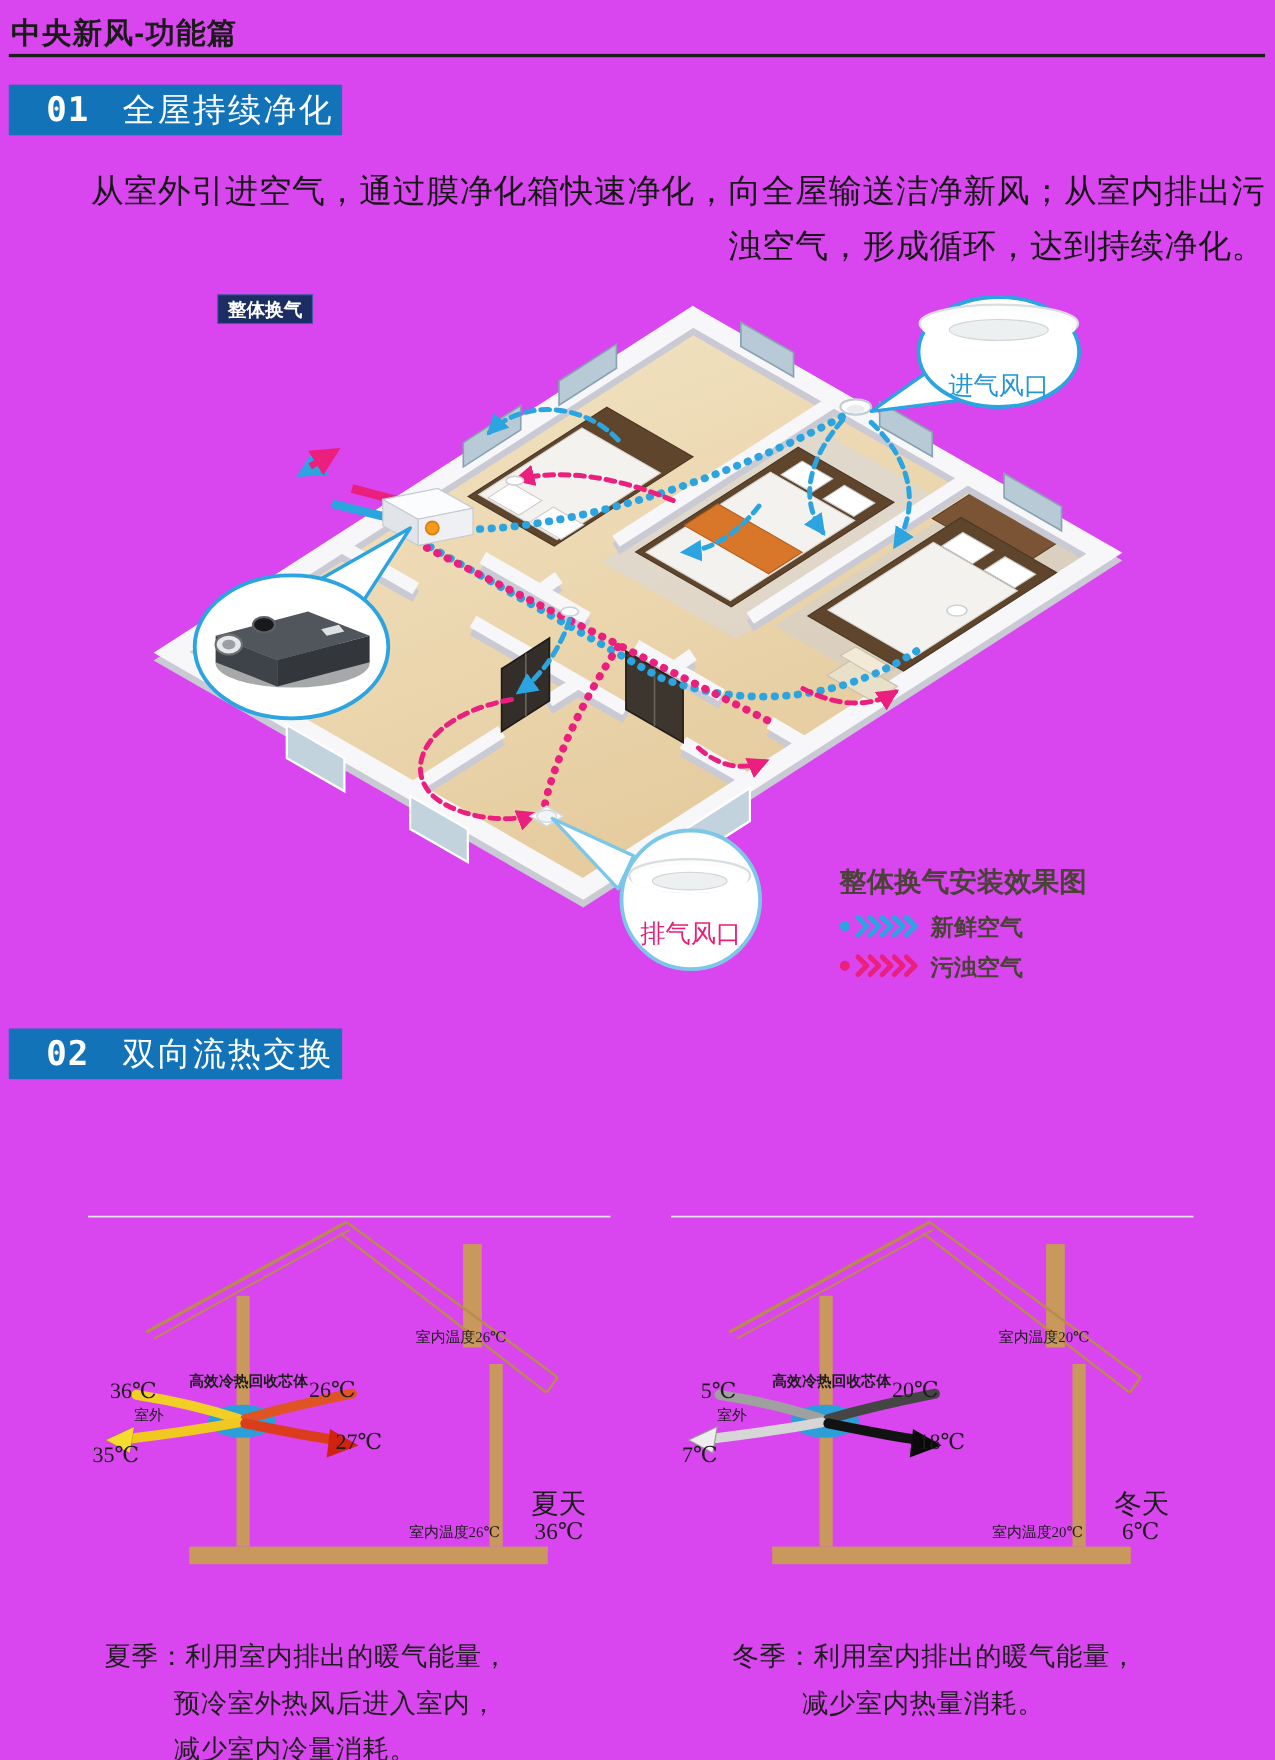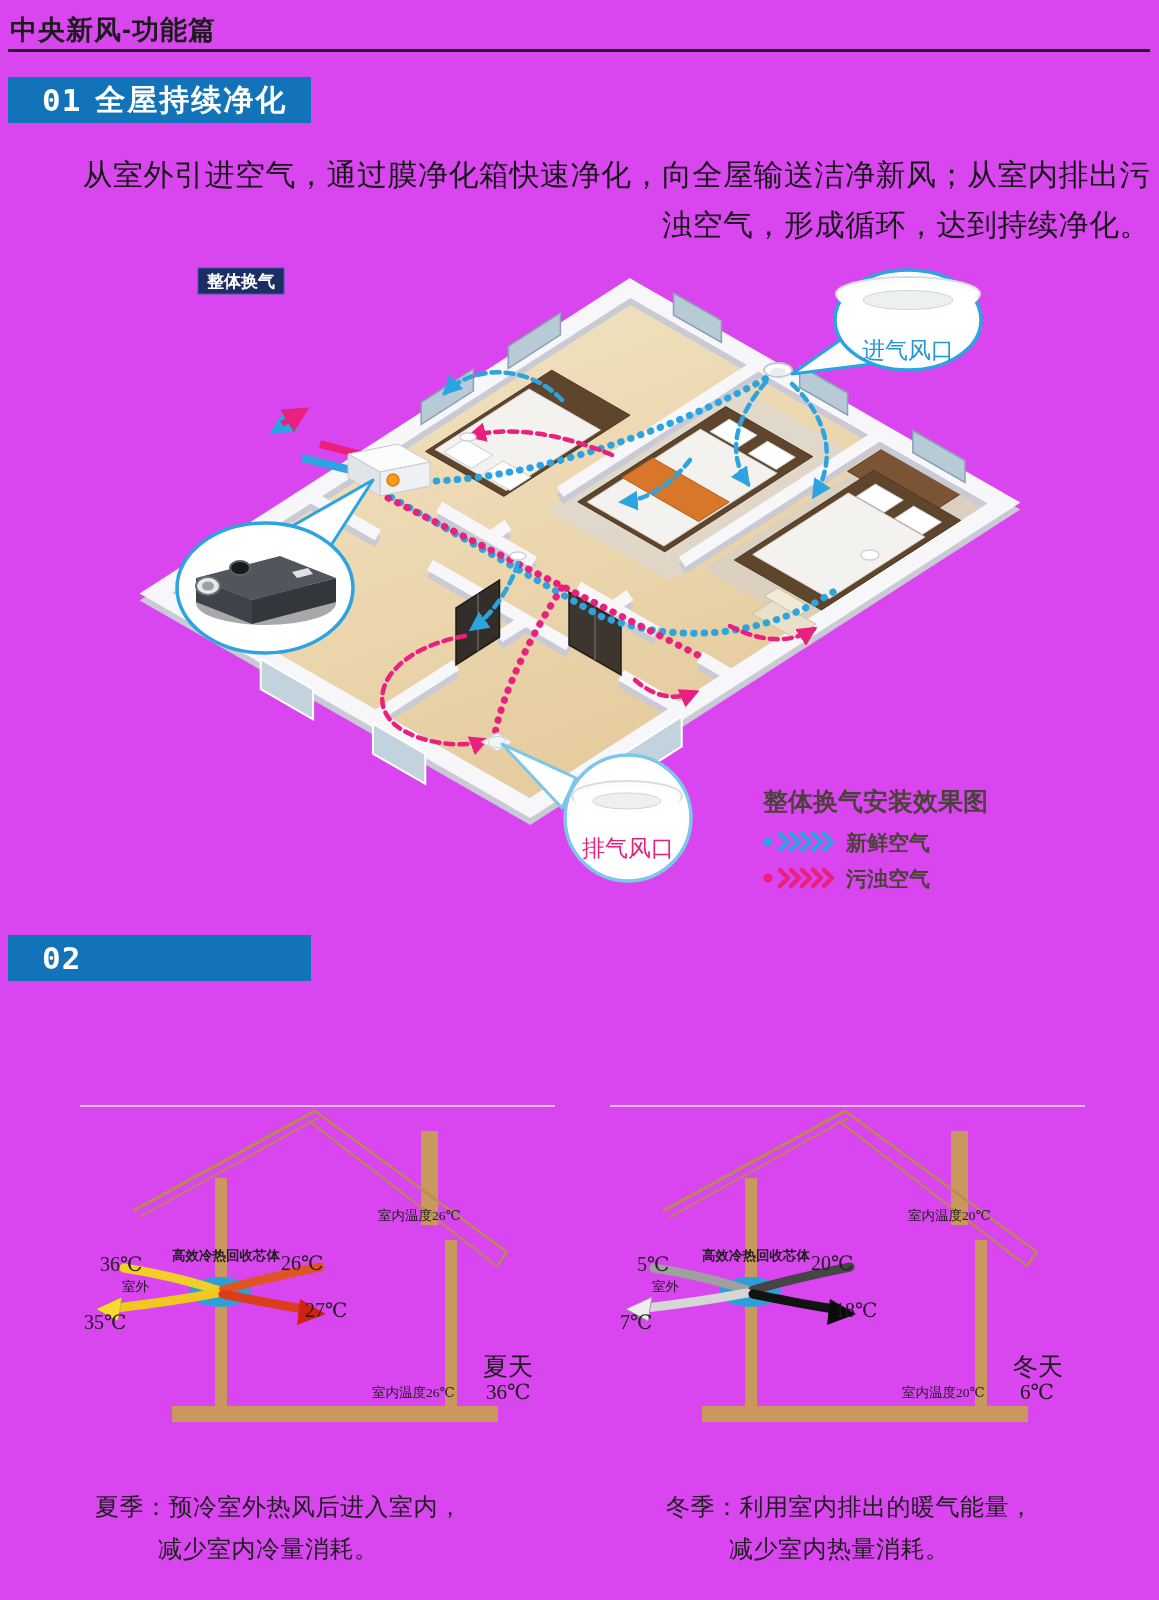--- a/index.html
+++ b/index.html
@@ -7,21 +7,21 @@
         font-family:"Liberation Sans","DejaVu Sans",sans-serif;color:#1a1a1a;}
   .abs{position:absolute;}
   
   #hdr-title{left:10px;top:12px;font-size:27px;font-weight:bold;letter-spacing:1px;}
   #hdr-rule{left:8px;top:49px;width:1142px;height:3px;background:#1c1c1c;}
   
   .banner{left:8px;width:303px;height:46px;background:#1273b9;color:#ffffff;
           display:flex;align-items:center;padding-left:34px;box-sizing:border-box;text-align:right;}
   .banner .num{font-family:"DejaVu Sans Mono","Liberation Mono",monospace;
                font-size:31px;font-weight:bold;letter-spacing:1px;}
-  .banner .ttl{font-size:30px;font-weight:bold;margin-left:14px;letter-spacing:2px;}
+  .banner .ttl{font-size:30px;font-weight:normal;margin-left:30px;letter-spacing:2px;}
   #banner1{top:77px;}
   #banner2{top:935px;}
   
   .para{left:10px;width:1140px;font-size:30px;line-height:50px;text-indent:2em;
         letter-spacing:0.5px;color:#161616;text-align:right;}
   #para1{top:150px;}
   #para2{top:1000px;}
   
   .caption{font-size:24px;line-height:42px;color:#1d1d1d;letter-spacing:0.5px;}
   .caption .l2{margin-left:63px;}
@@ -218,20 +218,21 @@
       <g fill="none" stroke-linecap="round" stroke-linejoin="round" stroke-width="4.5" stroke="#ea1f7e">
         <path d="M638,630 l0.01,0" stroke-width="9"></path>
         <path d="M650,622 l8,8 l-8,8 M661,622 l8,8 l-8,8 M672,622 l8,8 l-8,8 M683,622 l8,8 l-8,8 M694,622 l8,8 l-8,8"></path>
       </g>
       <text x="716" y="638" font-size="21" font-weight="bold" fill="#4a4238">污浊空气</text>
     </g>
   </svg>
 
   <div class="abs banner" id="banner2">
     <span class="num">02</span>
+    <span class="ttl">双向流热交换</span>
   </div>
 
 
   <svg class="abs" style="left:60px;top:1078px;" width="500" height="360" viewBox="0 0 500 360">
     <line x1="20" y1="28" x2="495" y2="28" stroke="#e4e4e4" stroke-width="1.5"></line>
     <g>
       <rect x="361" y="53" width="17" height="94" fill="#c9985c"></rect>
       <g stroke="#b98b4e" fill="none">
         <line x1="255" y1="33" x2="73" y2="133" stroke-width="3"></line>
         <line x1="258" y1="40" x2="80" y2="139" stroke-width="1.8"></line>
@@ -298,21 +299,22 @@
       <text class="serif" x="221" y="192" font-size="20">20℃</text>
       <text class="serif" x="245" y="239" font-size="20">18℃</text>
       <text class="serif" x="318" y="142" font-size="13.5">室内温度20℃</text>
       <text class="serif" x="312" y="319" font-size="13.5">室内温度20℃</text>
       <text class="serif" x="423" y="297" font-size="25">冬天</text>
       <text class="serif" x="430" y="321" font-size="21">6℃</text>
     </g>
   </svg>
 
   <div class="abs caption" id="cap-summer">
-    <div class="l1">夏季：预冷室外热风后进入室内，</div>
+    <div class="l1">夏季：利用室内排出的暖气能量，</div>
+    <div class="l2">预冷室外热风后进入室内，</div>
     <div class="l2">减少室内冷量消耗。</div>
   </div>
   <div class="abs caption" id="cap-winter">
     <div class="l1">冬季：利用室内排出的暖气能量，</div>
     <div class="l2">减少室内热量消耗。</div>
   </div>
 
 </div>
 
 </body></html>

